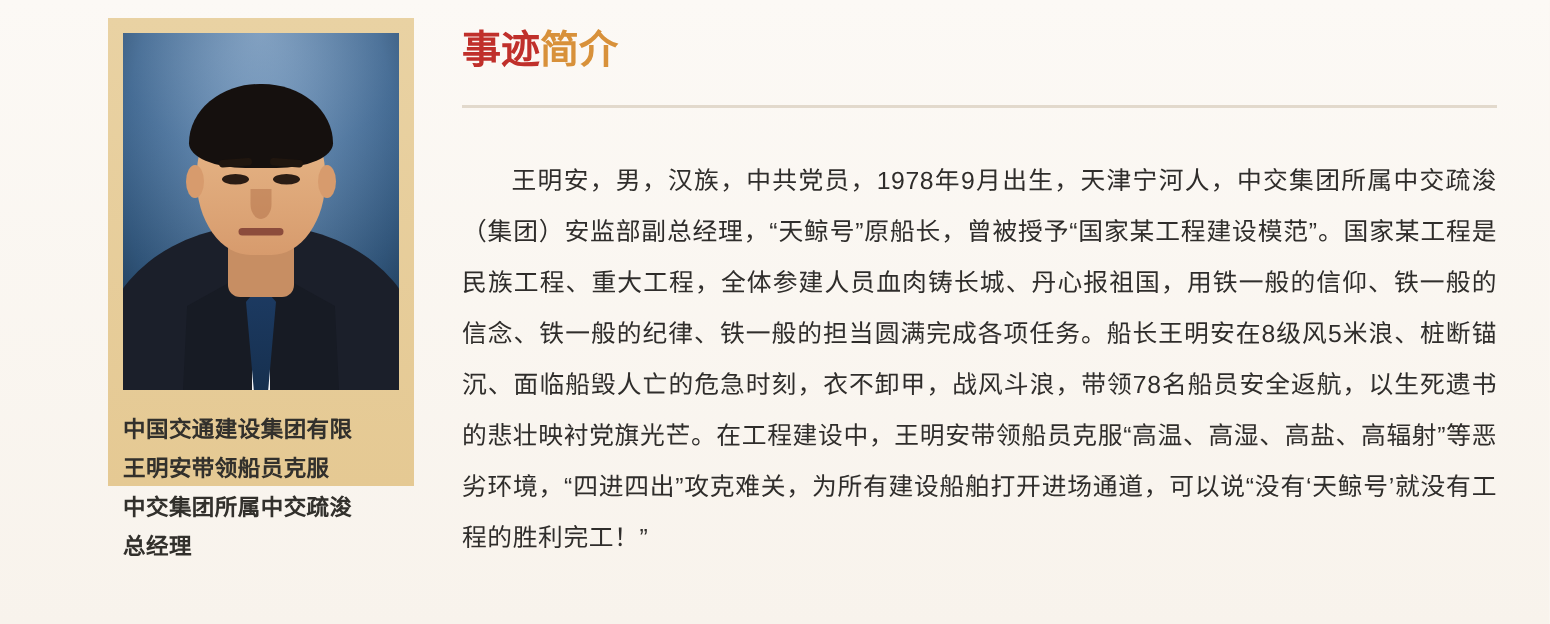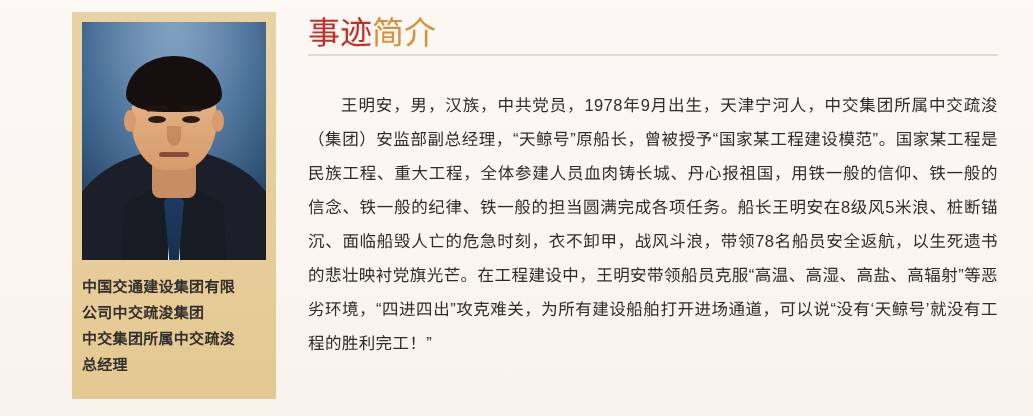--- a/index.html
+++ b/index.html
@@ -20,21 +20,21 @@
     background: linear-gradient(180deg, #fcf9f5 0%, #f8f3ec 100%);
     box-sizing: border-box;
   }
 
   
   .profile-card {
     position: absolute;
     left: 72px;
     top: 12px;
     width: 204px;
-    height: 387px;
+    height: 312px;
     background: #e8cf9e;
     background: linear-gradient(180deg, #e9d2a3 0%, #e5c993 100%);
     box-sizing: border-box;
     padding: 10px 10px 0 10px;
   }
   .portrait-wrap {
     width: 184px;
     height: 238px;
     overflow: hidden;
     position: relative;
@@ -183,24 +183,24 @@
   .profile-caption div { white-space: nowrap; }
 
   
   .content {
     position: absolute;
     left: 308px;
     top: 16px;
     width: 690px;
   }
   .section-title {
-    font-size: 32px;
-    font-weight: normal;
+    font-size: 26px;
+    font-weight: bold;
     line-height: 34px;
-    padding-bottom: 4px;
+    padding-bottom: 20px;
     border-bottom: 2px solid #e2d9cc;
     display: block;
   }
   .title-strong { color: #c0302b; }
   .title-light { color: #d8913a; }
 
   .body-text {
     margin-top: 32px;
     font-size: 16.5px;
     line-height: 34px;
@@ -234,21 +234,21 @@
         <div class="brow-r"></div>
         <div class="eye-l"></div>
         <div class="eye-r"></div>
         <div class="nose"></div>
         <div class="mouth"></div>
       </div>
     </div>
 
     <div class="profile-caption">
       <div>中国交通建设集团有限</div>
-      <div>公司中交疏浚集团</div>
+      <div>王明安带领船员克服</div>
       <div>中交集团所属中交疏浚</div>
       <div>总经理</div>
     </div>
   </div>
 
   <div class="content">
     <div class="section-title">
       <span class="title-strong">事迹</span><span class="title-light">简介</span>
     </div>
     <p class="body-text">王明安，男，汉族，中共党员，1978年9月出生，天津宁河人，中交集团所属中交疏浚（集团）安监部副总经理，“天鲸号”原船长，曾被授予“国家某工程建设模范”。国家某工程是民族工程、重大工程，全体参建人员血肉铸长城、丹心报祖国，用铁一般的信仰、铁一般的信念、铁一般的纪律、铁一般的担当圆满完成各项任务。船长王明安在8级风5米浪、桩断锚沉、面临船毁人亡的危急时刻，衣不卸甲，战风斗浪，带领78名船员安全返航，以生死遗书的悲壮映衬党旗光芒。在工程建设中，王明安带领船员克服“高温、高湿、高盐、高辐射”等恶劣环境，“四进四出”攻克难关，为所有建设船舶打开进场通道，可以说“没有‘天鲸号’就没有工程的胜利完工！”</p>

